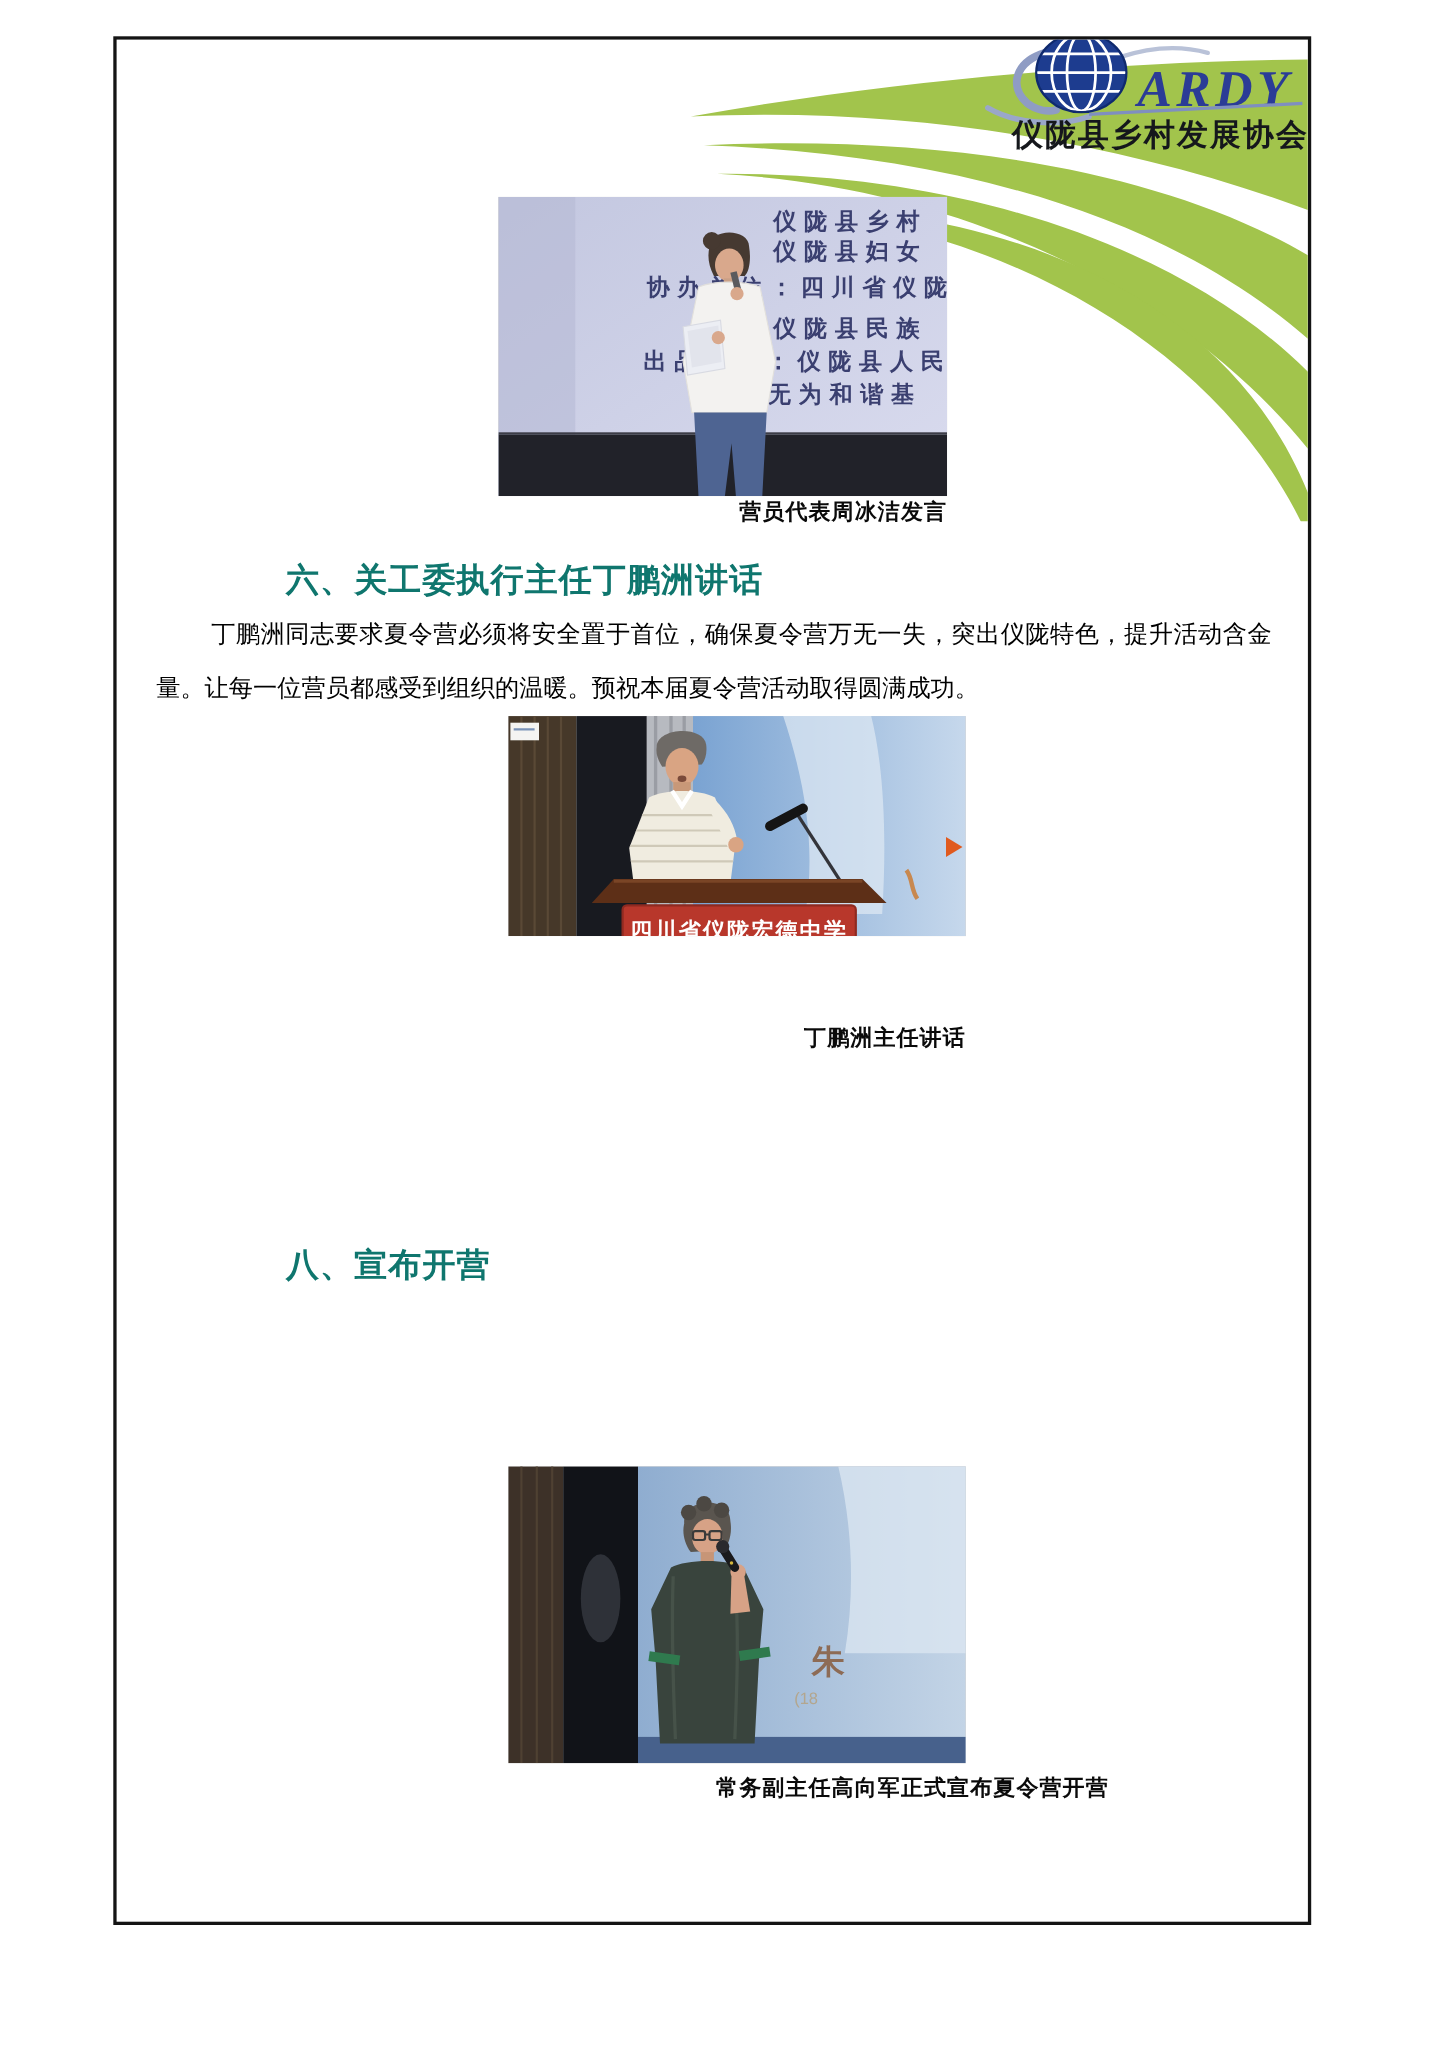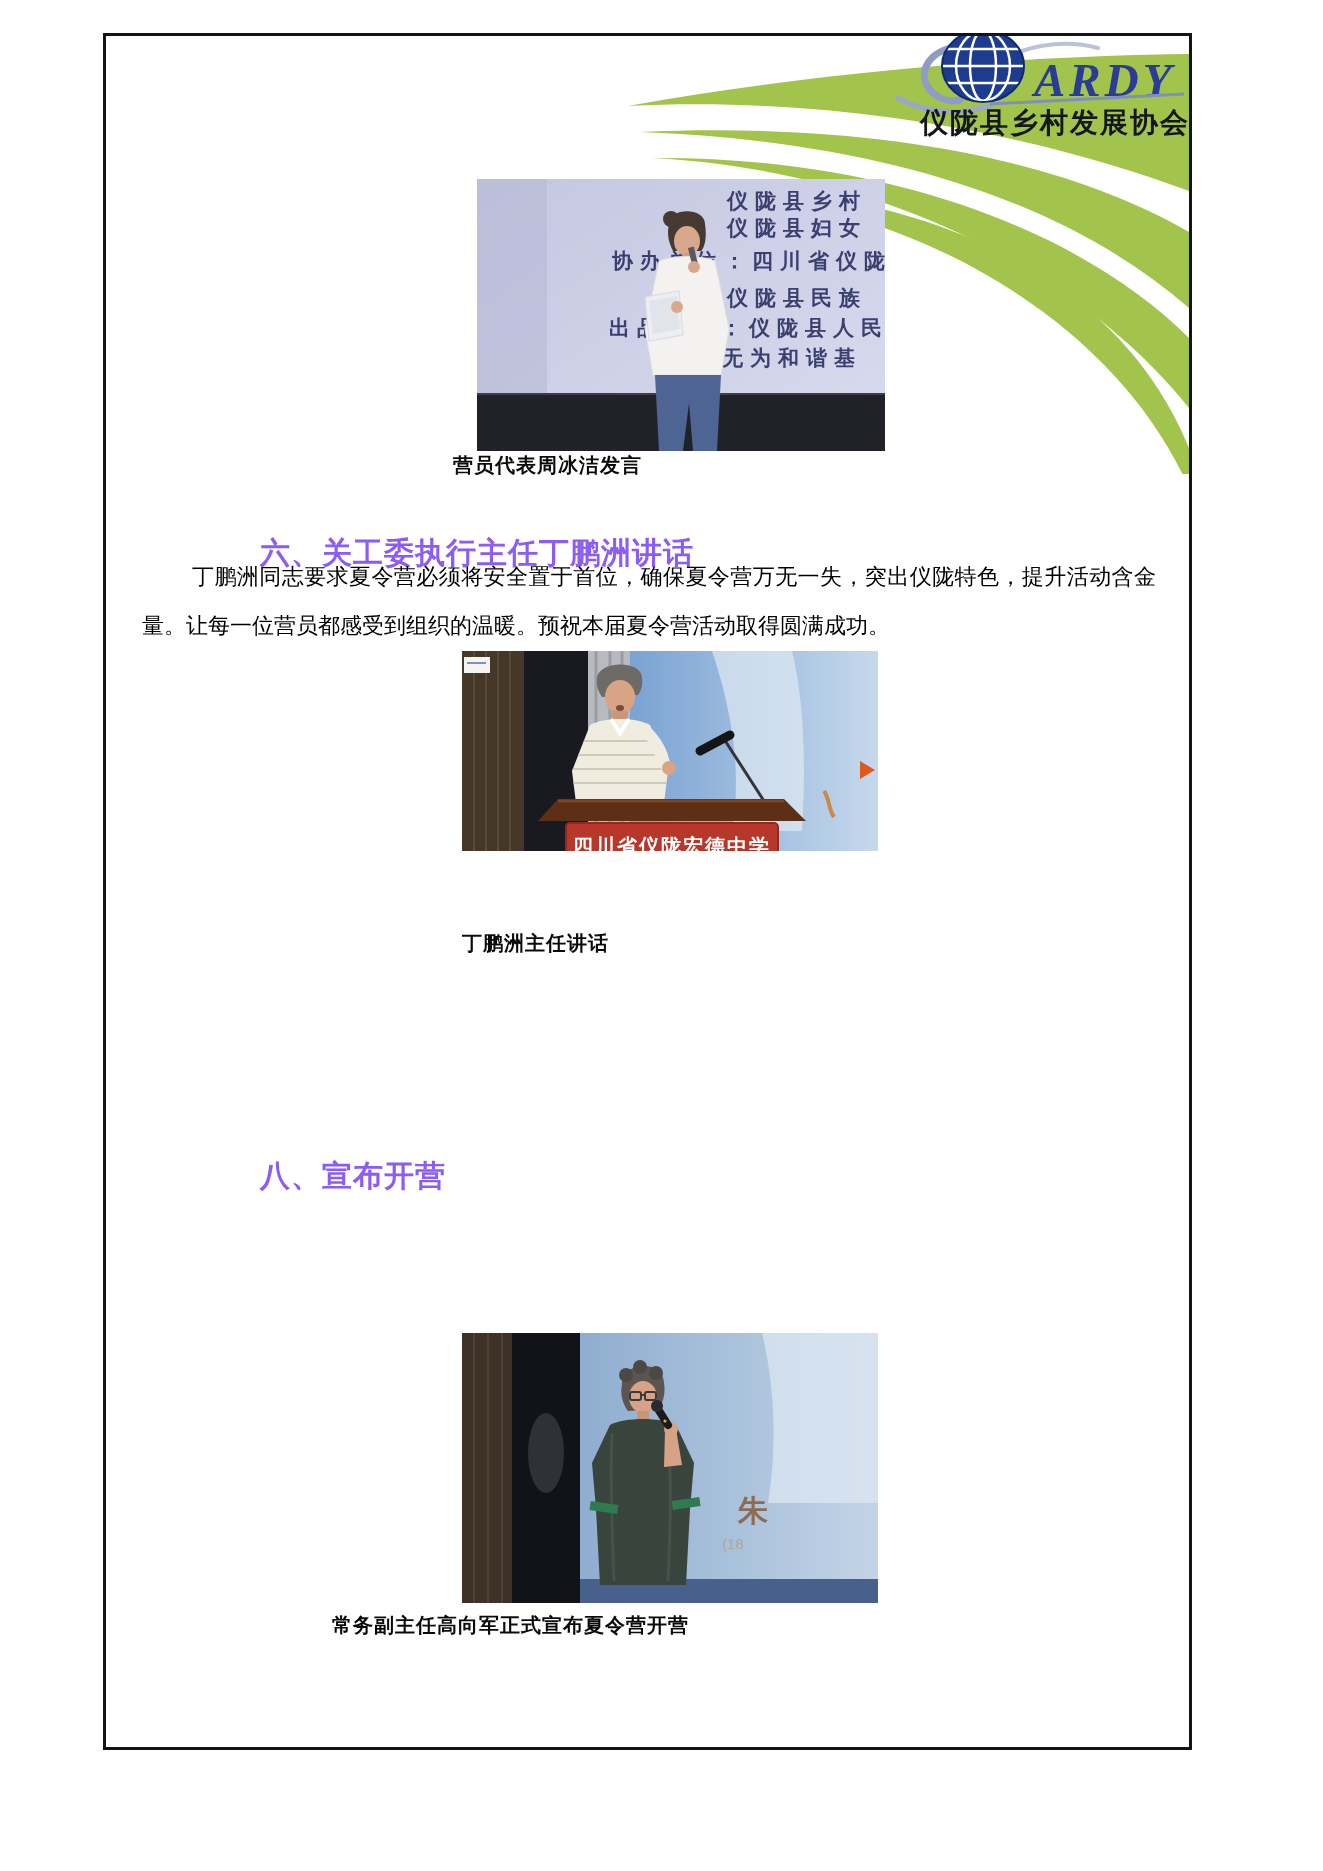--- a/index.html
+++ b/index.html
@@ -3,24 +3,24 @@
 <meta charset="utf-8">
 <style>
   html,body{margin:0;padding:0;background:#e8e8e8;}
   .page{position:relative;width:1323px;height:1871px;background:#ffffff;overflow:hidden;
         font-family:"Liberation Serif","DejaVu Serif",serif;}
   .abs{position:absolute;text-align:right;}
   .frame{left:103px;top:33px;width:1083px;height:1711px;border:3px solid #141414;z-index:0;}
   .logo{left:598px;top:36px;width:591px;height:438px;overflow:hidden;z-index:1;}
   .photo{overflow:hidden;z-index:2;background:#ccc;}
   .photo svg{display:block;}
-  .caption{z-index:2;text-align:left;font-family:"Liberation Sans","DejaVu Sans",sans-serif;
+  .caption{z-index:2;text-align:right;font-family:"Liberation Sans","DejaVu Sans",sans-serif;
            font-weight:600;font-size:20px;color:#0a0a0a;letter-spacing:1px;white-space:nowrap;}
   .heading{z-index:2;font-family:"Liberation Sans","DejaVu Sans",sans-serif;font-weight:700;
-           font-size:30px;color:#8b5cf6;letter-spacing:1px;white-space:nowrap;margin-top:26px;}
+           font-size:30px;color:#0f766e;letter-spacing:1px;white-space:nowrap;}
   .para{z-index:2;width:1014px;font-size:22px;line-height:49px;color:#000;text-align:justify;
         text-indent:50px;font-family:"Liberation Serif","DejaVu Serif",serif;}
 </style>
 </head>
 <body>
 
 <div class="page">
 
   <div class="abs frame"></div>
 
@@ -50,21 +50,21 @@
         </g>
       </g>
 
       <text x="436" y="60" font-family="Liberation Serif, DejaVu Serif, serif" font-style="italic" font-weight="bold" font-size="47" fill="#2b3c96" letter-spacing="4">ARDY</text>
       <path d="M 392,68 L 586,58" stroke="#7f8fc0" stroke-width="3" fill="none"></path>
 
       <text x="322" y="96" font-family="Liberation Serif, DejaVu Serif, serif" font-weight="bold" font-size="28" fill="#15171c" letter-spacing="2">仪陇县乡村发展协会</text>
     </svg>
   </div>
 
-  <div class="abs photo" style="left:477px;top:179px;width:408px;height:272px;">
+  <div class="abs photo" style="left:453px;top:179px;width:408px;height:272px;">
     <svg width="408" height="272" viewBox="0 0 408 272">
       <defs>
         <linearGradient id="scr1" x1="0" y1="0" x2="1" y2="1">
           <stop offset="0" stop-color="#c3c7e0"></stop>
             <stop offset="1" stop-color="#d9dbee"></stop>
         </linearGradient>
       </defs>
       <rect x="0" y="0" width="408" height="272" fill="url(#scr1)"></rect>
       <rect x="0" y="0" width="70" height="272" fill="#b4b8d4" opacity="0.55"></rect>
 

